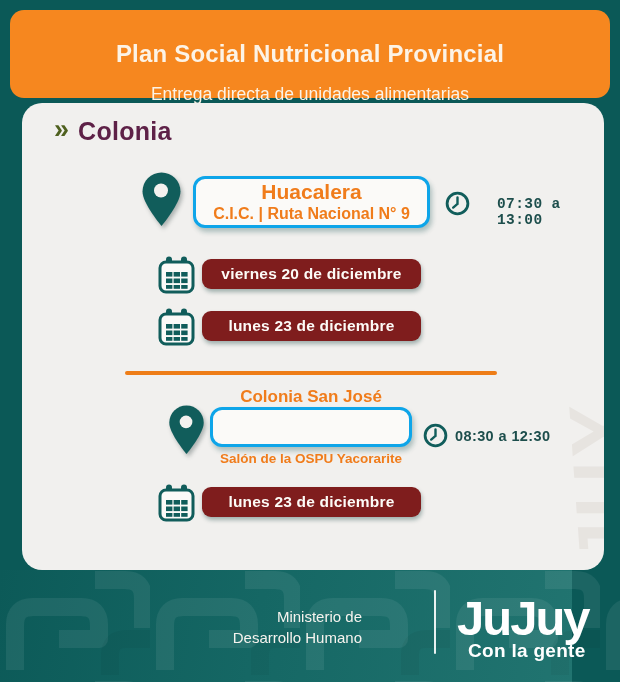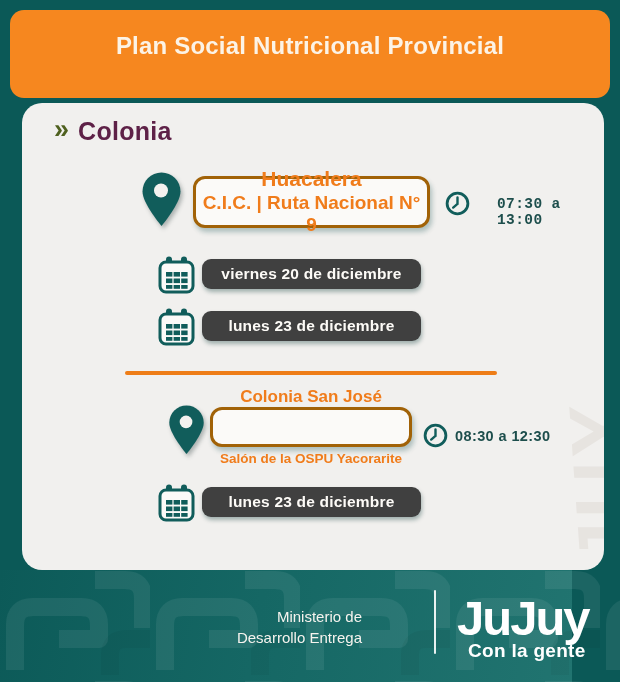--- a/index.html
+++ b/index.html
@@ -7,21 +7,21 @@
     width:620px;height:682px;position:relative;overflow:hidden;
     background:#0B5957;
     font-family:"Liberation Sans",sans-serif;
   }
   
   .header{
     position:absolute;left:10px;top:10px;width:600px;height:88px;
     background:#F6871F;border-radius:14px;text-align:center;
     color:#FCF3E6;box-sizing:border-box;padding-top:14px;
   }
-  .header .title{margin:8px;font-size:24px;font-weight:800;letter-spacing:.2px;}
+  .header .title{margin:16px;font-size:24px;font-weight:800;letter-spacing:.2px;}
   .header .subtitle{margin:7px 0 0;font-size:17.5px;font-weight:400;}
 
   
   .card{
     position:absolute;left:22px;top:103px;width:582px;height:467px;
     background:#F1F0EE;border-radius:20px;overflow:hidden;
   }
   .watermark{
     position:absolute;right:-22px;top:-50px;height:620px;
     writing-mode:vertical-rl;transform:rotate(180deg) skewX(4deg);
@@ -30,46 +30,46 @@
   }
   .region{position:absolute;left:32px;top:13px;display:flex;align-items:center;gap:9px;}
   .region .chev{color:#4F611F;font-size:27px;font-weight:700;line-height:1;padding-bottom:3px;}
   .region .name{color:#5E2147;font-size:25px;font-weight:800;letter-spacing:.3px;}
 
   .pin{position:absolute;filter:drop-shadow(2px 3px 2px rgba(25,45,45,.32));}
   .pin1{left:118px;top:68px;}
   .pin2{left:145px;top:301px;}
 
   .loc-box{
-    position:absolute;background:#FBFAF8;border:3px solid #a16207;border-radius:12px;
+    position:absolute;background:#FBFAF8;border:3px solid #0ea5e9;border-radius:12px;
     box-sizing:border-box;display:flex;flex-direction:column;justify-content:center;
     text-align:center;box-shadow:2px 4px 5px rgba(17,77,75,.3);
   }
   .box1{left:171px;top:73px;width:237px;height:52px;}
   .box2{left:188px;top:304px;width:202px;height:40px;}
   .loc-name{color:#F07C1B;font-weight:800;line-height:1.05;}
   .loc-venue{color:#F07C1B;font-weight:700;margin-top:2px;}
   .box1 .loc-name{font-size:21px;}
-  .box1 .loc-venue{font-size:19px;}
+  .box1 .loc-venue{font-size:16px;}
   .box2 .loc-name{font-size:17px;}
   .box2 .loc-venue{font-size:13.5px;margin-top:46px;}
 
   .clock{position:absolute;}
   .clock1{left:423px;top:88px;}
   .clock2{left:401px;top:320px;}
   .time{position:absolute;font-size:14.5px;font-weight:600;color:#1D4E4C;letter-spacing:.4px;}
   .time1{left:475px;top:93px;font-family:Liberation Mono, monospace;}
   .time2{left:433px;top:325px;}
 
   .cal{position:absolute;}
   .cal1{left:136px;top:153px;}
   .cal2{left:136px;top:205px;}
   .cal3{left:136px;top:381px;}
   .date-pill{
-    position:absolute;width:219px;height:30px;background:#404040;border-radius:9px;
+    position:absolute;width:219px;height:30px;background:#7f1d1d;border-radius:9px;
     color:#FDFBF7;font-size:15.5px;font-weight:700;letter-spacing:.2px;
     display:flex;align-items:center;justify-content:center;
     box-shadow:1px 3px 4px rgba(10,55,53,.35);
   }
   .pill1{left:180px;top:156px;}
   .pill2{left:180px;top:208px;}
   .pill3{left:180px;top:384px;}
 
   .divider{
     position:absolute;left:103px;top:268px;width:372px;height:4px;
@@ -92,20 +92,21 @@
   }
   .logo{position:absolute;left:457px;top:24px;color:#FFFFFF;}
   .logo .word{font-size:49px;font-weight:800;letter-spacing:-2px;line-height:1;}
   .logo .tagline{font-size:19px;font-weight:700;margin-top:-3px;margin-left:11px;letter-spacing:.3px;}
 </style>
 </head>
 <body>
 
 <header class="header">
   <h1 class="title">Plan Social Nutricional Provincial</h1>
+  <p class="subtitle">Entrega directa de unidades alimentarias</p>
 </header>
 
 <main class="card">
   <div class="watermark">JUJUY</div>
 
   <div class="region">
     <span class="chev">»</span>
     <span class="name">Colonia</span>
   </div>
 
@@ -209,21 +210,21 @@
         <g fill="none" stroke="rgba(0,0,0,0.045)" stroke-width="18" stroke-linejoin="round">
           <path d="M110 105 v-20 q0 -16 16 -16 h24"></path>
         </g>
       </pattern>
     </defs>
     <rect width="620" height="112" fill="url(#mz)"></rect>
   </svg>
 
   <div class="ministry">
     <div>Ministerio de</div>
-    <div>Desarrollo Entrega</div>
+    <div>Desarrollo Humano</div>
   </div>
 
   <div class="vline"></div>
 
   <div class="logo">
     <div class="word">JuJuy</div>
     <div class="tagline">Con la gente</div>
   </div>
 </footer>
 

